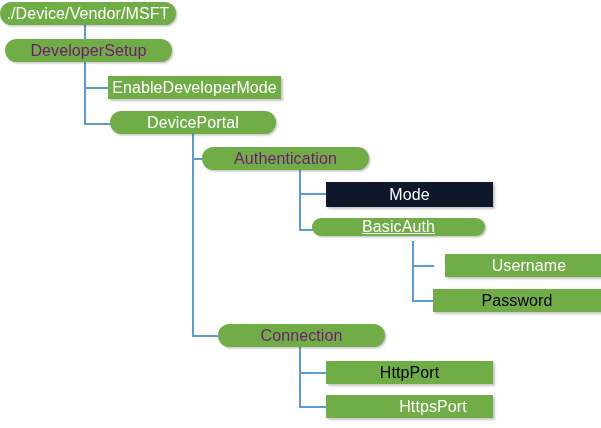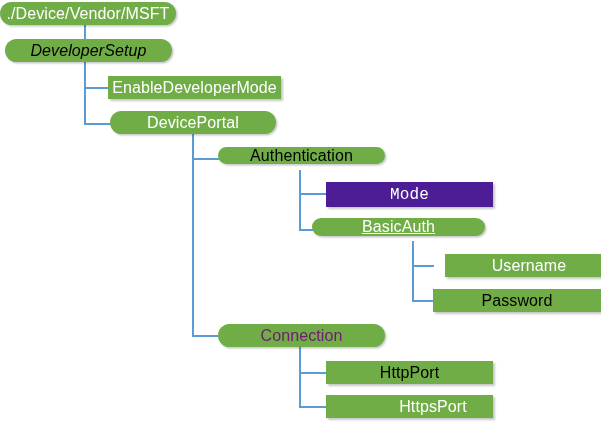--- a/index.html
+++ b/index.html
@@ -80,33 +80,33 @@
       <div class="line-h" style="left: 412px; top: 265px; background: rgb(91, 155, 213); width: 22px;"></div>
       <div class="line-h" style="left: 412px; top: 300px; background: rgb(91, 155, 213); width: 22px;"></div>
       <div class="line-v" style="left: 299px; top: 347px; background: rgb(91, 155, 213); height: 61px;"></div>
       <div class="line-h" style="left: 299px; top: 372px; background: rgb(91, 155, 213); width: 28px;"></div>
       <div class="line-h" style="left: 299px; top: 406px; background: rgb(91, 155, 213); width: 28px;"></div>
     </div>
   <div class="node-layer">
       <div class="node pill" style="left: 0px; top: 2px; width: 176px; height: 23px; background: rgb(112, 173, 71); color: rgb(255, 255, 255);">
         <span class="node-label">./Device/Vendor/MSFT</span>
       </div>
-      <div class="node pill" style="left: 5px; top: 39px; width: 167px; height: 23px; background: rgb(112, 173, 71); color: #000000; font-style: italic;">
+      <div class="node pill" style="left: 5px; top: 39px; width: 167px; height: 23px; background: rgb(112, 173, 71); color: #701a75;">
         <span class="node-label">DeveloperSetup</span>
       </div>
       <div class="node rect" style="left: 108px; top: 76px; width: 173px; height: 23px; background: rgb(112, 173, 71); color: rgb(255, 255, 255);">
         <span class="node-label">EnableDeveloperMode</span>
       </div>
       <div class="node pill" style="left: 110px; top: 111px; width: 166px; height: 23px; background: rgb(112, 173, 71); color: rgb(255, 255, 255);">
         <span class="node-label">DevicePortal</span>
       </div>
-      <div class="node pill" style="left: 218px; top: 147px; width: 167px; height: 17px; background: rgb(112, 173, 71); color: #000000;">
+      <div class="node pill" style="left: 202px; top: 147px; width: 167px; height: 23px; background: rgb(112, 173, 71); color: #701a75;">
         <span class="node-label">Authentication</span>
       </div>
-      <div class="node rect" style="left: 326px; top: 182px; width: 167px; height: 25px; background: #4c1d95; color: rgb(255, 255, 255); font-family: Liberation Mono, monospace;">
+      <div class="node rect" style="left: 326px; top: 182px; width: 167px; height: 25px; background: #0f172a; color: rgb(255, 255, 255);">
         <span class="node-label">Mode</span>
       </div>
       <div class="node pill" style="left: 312px; top: 218px; width: 173px; height: 18px; background: rgb(112, 173, 71); color: rgb(255, 255, 255); text-decoration: underline;">
         <span class="node-label">BasicAuth</span>
       </div>
       <div class="node rect" style="left: 433px; top: 254px; width: 168px; height: 23px; background: rgb(112, 173, 71); color: rgb(255, 255, 255); margin-left: 12px;">
         <span class="node-label">Username</span>
       </div>
       <div class="node rect" style="left: 433px; top: 289px; width: 168px; height: 23px; background: rgb(112, 173, 71); color: #000000;">
         <span class="node-label">Password</span>

